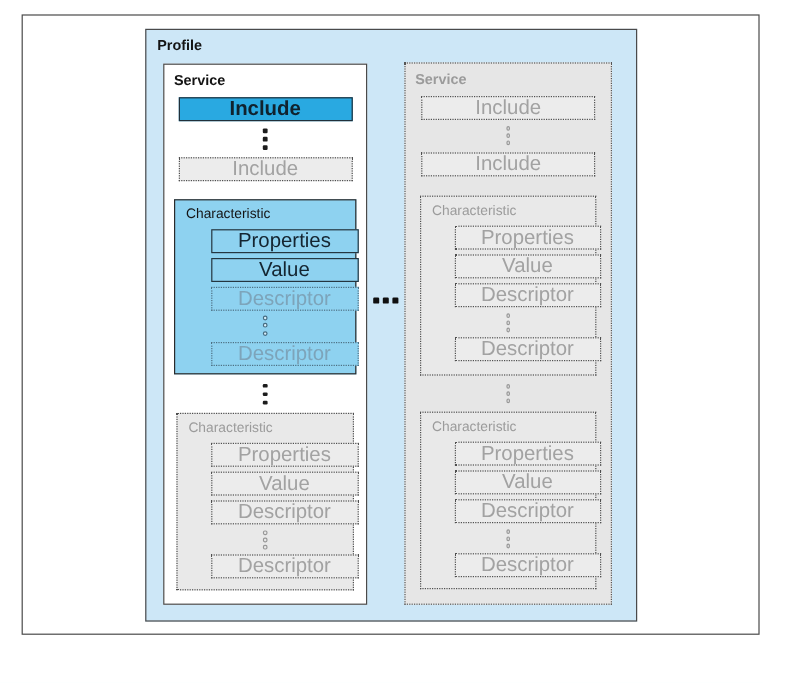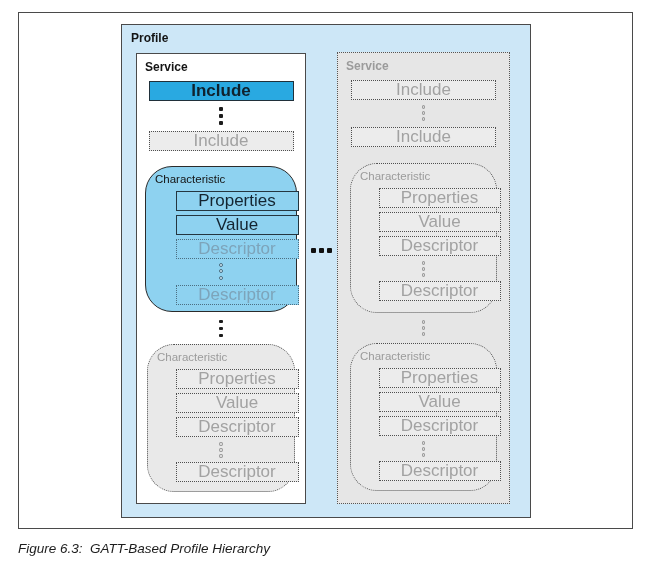--- a/index.html
+++ b/index.html
@@ -26,21 +26,21 @@
   .t-gray{color:#9b9b9b;}
 
   
   .box{box-sizing:border-box;width:145px;height:20px;line-height:18px;text-align:center;
        font-size:17px;flex:none;}
   .inc-blue{margin-top:7px;background:#29a9e1;border:1px solid #20303a;color:#10222e;font-weight:bold;}
   .box-gray{background:#ececec;border:1px dotted #4f4f4f;color:#a2a2a2;}
   .inc-gray{margin-top:6px;}
 
   
-  .char{box-sizing:border-box;display:flex;flex-direction:column;align-items:center;flex:none;border-radius:27px;}
+  .char{box-sizing:border-box;display:flex;flex-direction:column;align-items:center;flex:none;}
   .char-blue{margin-top:15px;width:152px;height:146px;background:#8ed2f0;border:1px solid #2b2b2b;}
   .char-gray{margin-top:7px;width:148px;height:148px;background:#e9e9e9;border:1px dotted #4f4f4f;}
   .char-label{align-self:flex-start;margin:6px 0 5px 9px;font-size:11.5px;}
   .inner{width:123px;height:20px;margin-left:32px;}
   .inner + .inner{margin-top:4px;}
   .solid-blue-inner{background:#8ed2f0;border:1px solid #243640;color:#142531;margin-top:1px;}
   .desc-blue{background:#8ed2f0;border:1px dotted #4c6f82;color:#7da4ba;margin-top:5px;}
   .right-char{margin-top:16px;width:147px;height:150px;background:#e9e9e9;border:1px dotted #4f4f4f;}
   .right-char.second{margin-top:7px;height:148px;}
   .right-inner{width:122px;}
@@ -157,14 +157,13 @@
               <span></span>
               <span></span>
             </div>
           <div class="box inner right-inner box-gray" style="margin-top:4px">Descriptor</div>
         </div>
       </div>
 
     </div>
   </div>
 
-  <div class="caption">Figure 6.3:  GATT-Based Profile Hierarchy</div>
 </div>
 
 </body></html>

